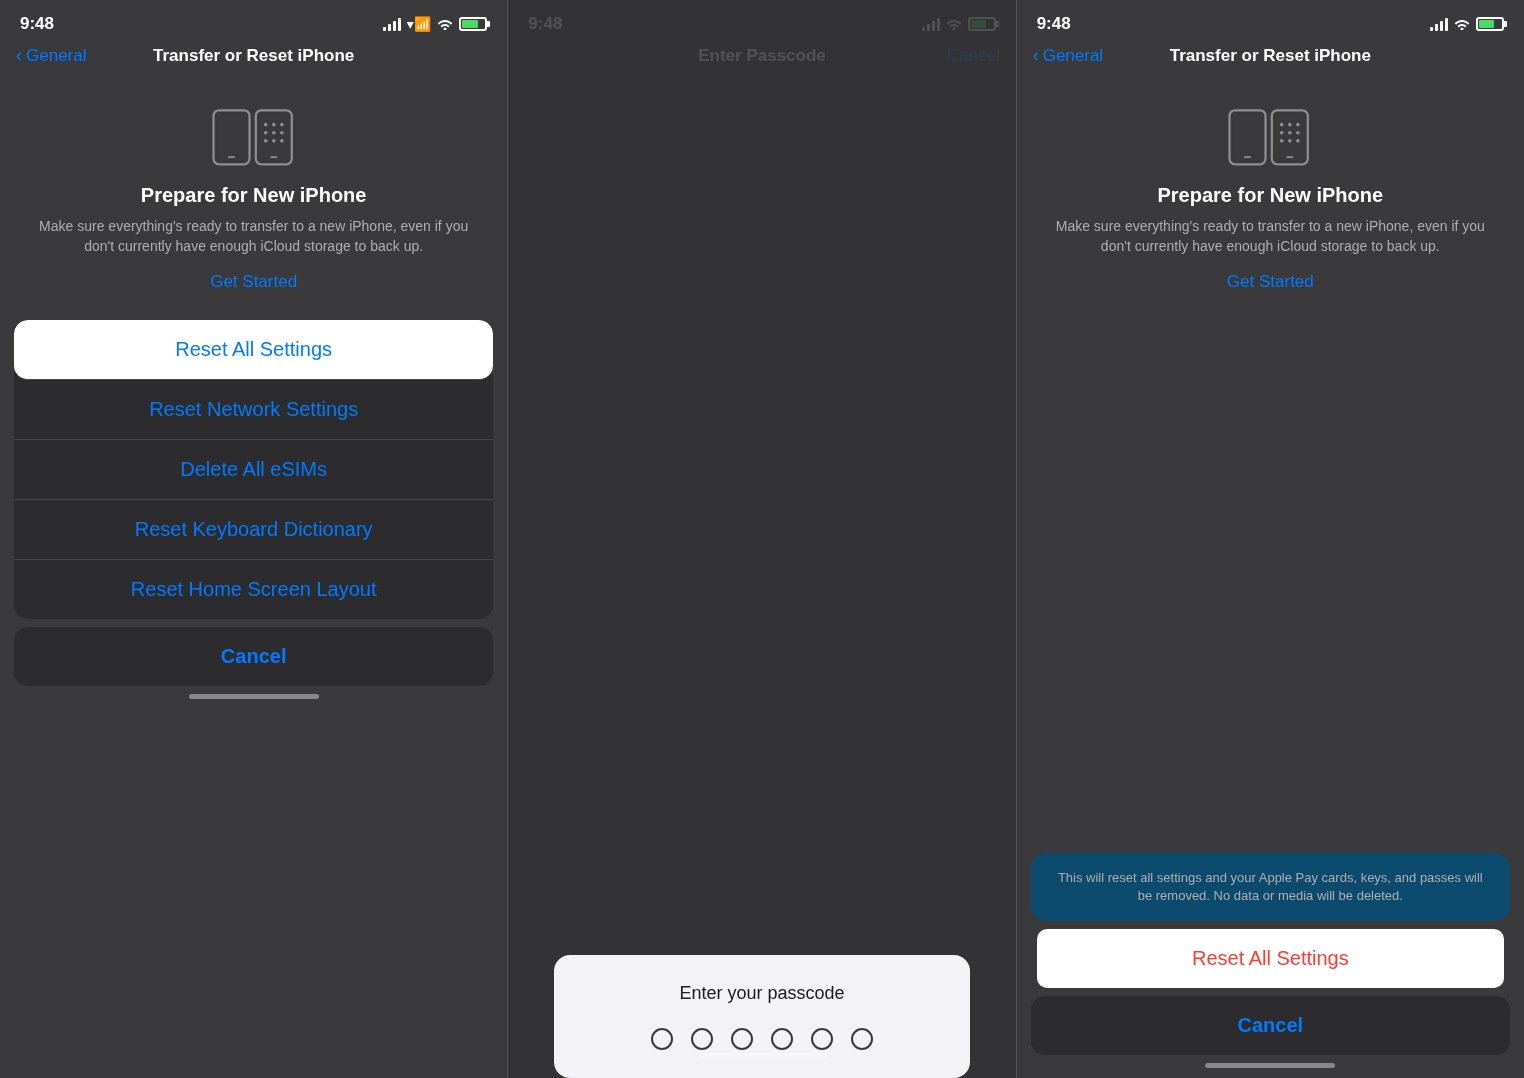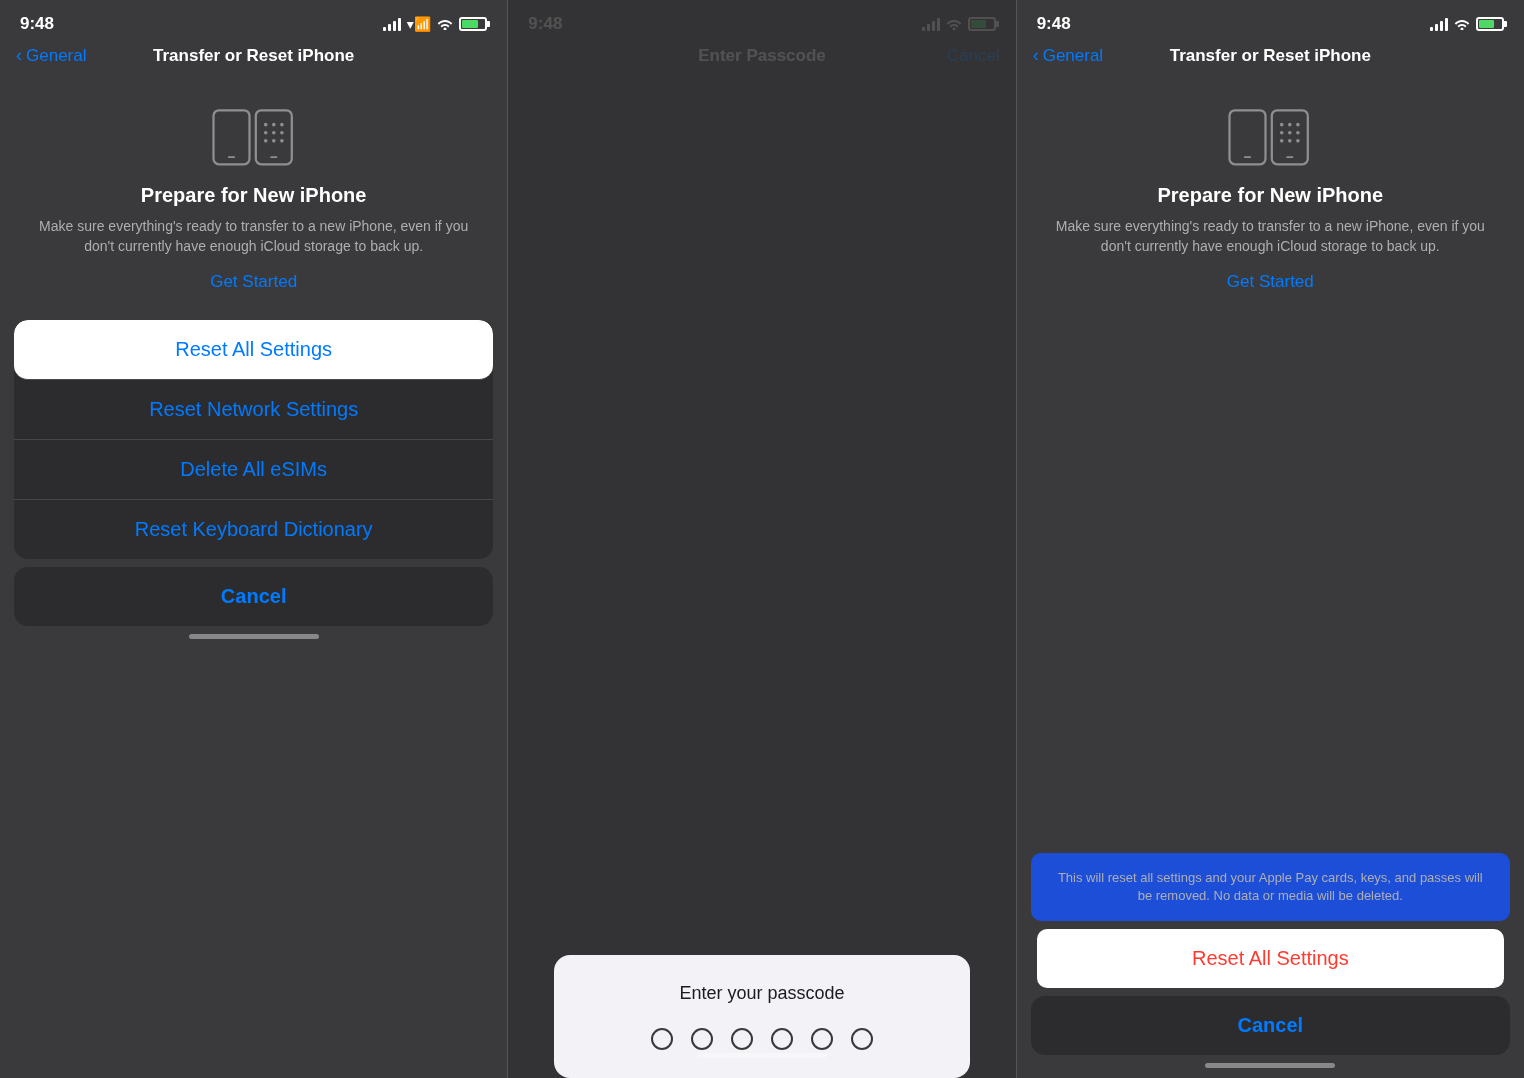--- a/index.html
+++ b/index.html
@@ -261,22 +261,22 @@
 
     .passcode-dot {
       width: 22px;
       height: 22px;
       border-radius: 50%;
       border: 2px solid #3a3a3c;
       background: transparent;
     }
 
     .confirm-dialog {
-      background: #1d4ed8;
-      border-radius: 10px;
+      background: #0c4a6e;
+      border-radius: 15px;
       margin: 8px 14px;
       overflow: hidden;
     }
 
     .confirm-desc {
       padding: 16px 20px;
       color: #aeaeb2;
       font-size: 13px;
       text-align: center;
       line-height: 1.4;
@@ -349,20 +349,21 @@
     <span class="section-title">Prepare for New iPhone</span>
     <span class="section-desc">Make sure everything's ready to transfer to a new iPhone, even if you don't currently have enough iCloud storage to back up.</span>
     <span class="get-started-btn">Get Started</span>
   </div>
 
   <div class="reset-options-container">
     <div class="reset-option highlighted">Reset All Settings</div>
     <div class="reset-option">Reset Network Settings</div>
     <div class="reset-option">Delete All eSIMs</div>
     <div class="reset-option">Reset Keyboard Dictionary</div>
+    <div class="reset-option">Reset Home Screen Layout</div>
   </div>
 
   <div class="cancel-btn-container">
     <div class="cancel-btn">Cancel</div>
   </div>
 
   <div class="home-indicator"></div>
 </div>
 
 <div class="phone-screen">

